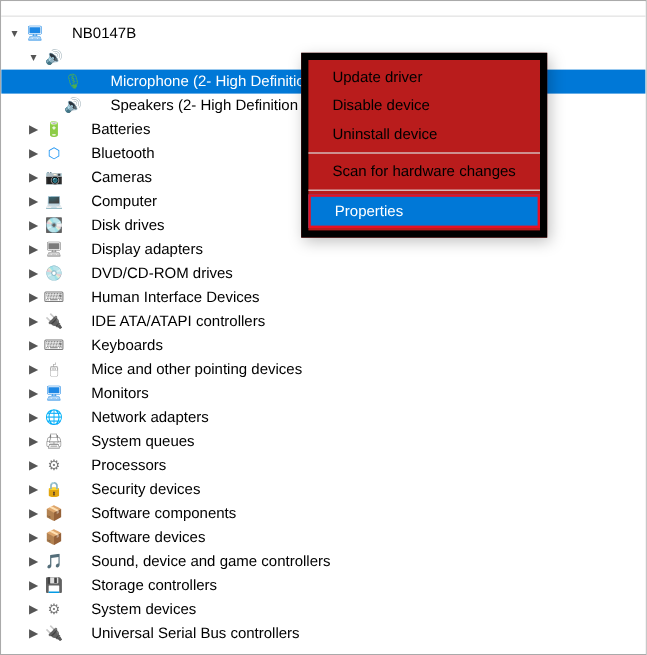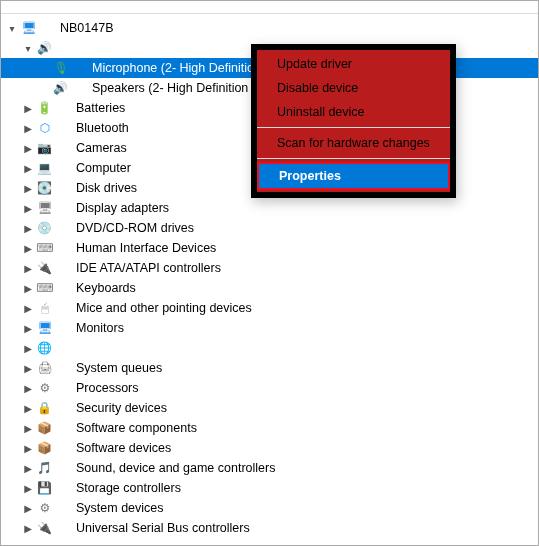--- a/index.html
+++ b/index.html
@@ -92,21 +92,21 @@
     }
     .context-menu-item {
       padding: 5px 20px;
       font-size: 12.5px;
       cursor: pointer;
       color: #000;
     }
     .context-menu-item.highlighted {
       background: #0078d7;
       color: #fff;
-      font-weight: 700;
+      font-weight: 400;
       border: 2px solid #e81123;
     }
     .context-menu-separator {
       height: 1px;
       background: #ddd;
       margin: 3px 0;
     }
 
     
     .icon-monitor { color: #1e88e5; }
@@ -219,20 +219,21 @@
           <span class="item-label">Mice and other pointing devices</span>
         </div>
         <div class="tree-item level-1">
           <span class="expand-icon">▶</span>
           <span class="node-icon icon-monitor">🖥</span>
           <span class="item-label">Monitors</span>
         </div>
         <div class="tree-item level-1">
           <span class="expand-icon">▶</span>
           <span class="node-icon icon-network">🌐</span>
+          <span class="item-label">Network adapters</span>
         </div>
         <div class="tree-item level-1">
           <span class="expand-icon">▶</span>
           <span class="node-icon icon-print">🖨</span>
           <span class="item-label">System queues</span>
         </div>
         <div class="tree-item level-1">
           <span class="expand-icon">▶</span>
           <span class="node-icon icon-processor">⚙</span>
           <span class="item-label">Processors</span>

